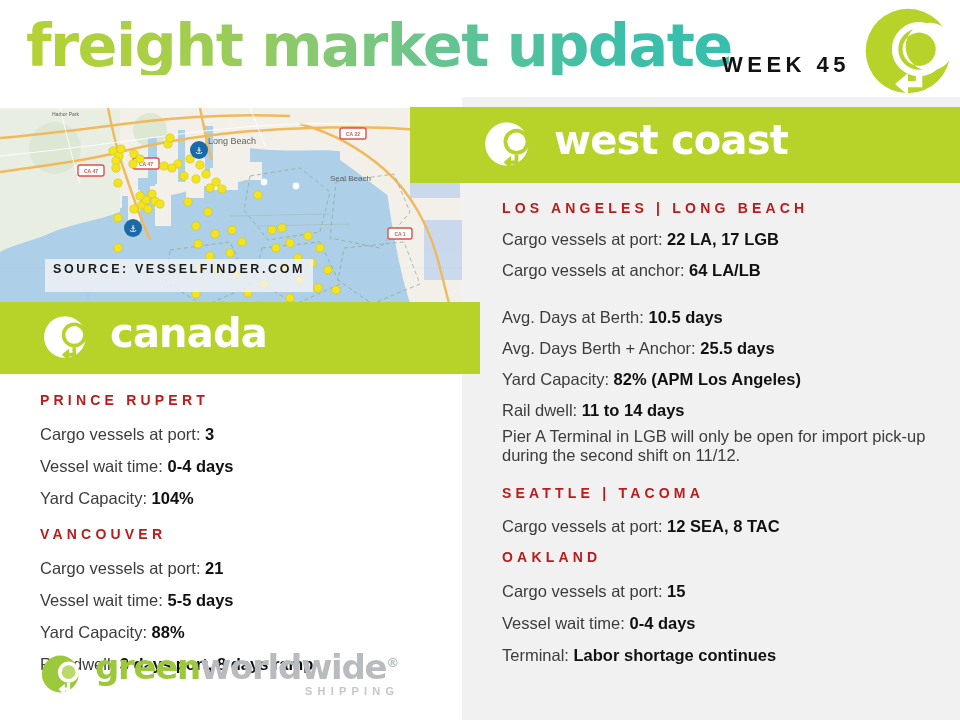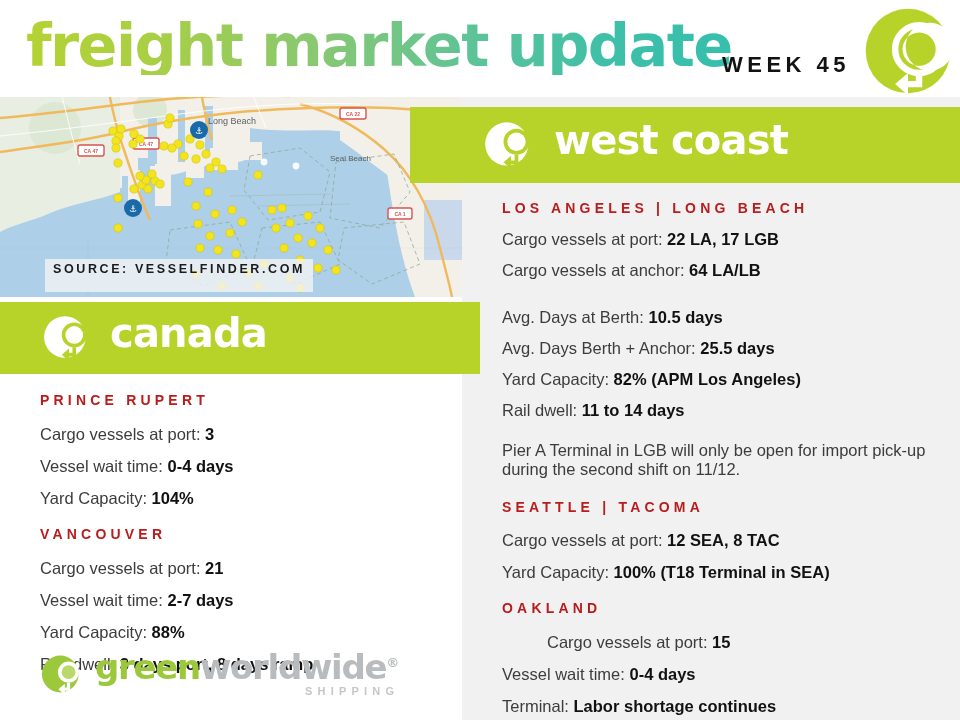--- a/index.html
+++ b/index.html
@@ -23,21 +23,21 @@
     white-space:nowrap;line-height:1;
   }
   #week{
     position:absolute;left:722px;top:52px;
     font-size:22px;font-weight:bold;letter-spacing:4.5px;color:#121212;
     font-family:"Liberation Sans", sans-serif;white-space:nowrap;
   }
   #brand-mark{position:absolute;left:862px;top:5px;width:92px;height:92px;}
 
   
-  #map{position:absolute;left:0;top:88px;width:463px;height:209px;overflow:hidden;background:#aecfe8;z-index:1;}
+  #map{position:absolute;left:0;top:108px;width:463px;height:209px;overflow:hidden;background:#aecfe8;z-index:1;}
   .mapsvg{position:absolute;left:0;top:0;}
   #source-label{
     position:absolute;left:45px;top:259px;
     background:rgba(242,243,245,0.82);
     padding:3px 8px 16px 8px;
     font-size:12.5px;font-weight:bold;letter-spacing:2.6px;color:#1b1b1b;
     font-family:"Liberation Sans", sans-serif;white-space:nowrap;z-index:3;
   }
 
   
@@ -293,42 +293,41 @@
     <div class="bar-title" id="wc-title">west coast</div>
   </div>
 
   <div id="wc-content">
     <div class="port-head row" style="margin-bottom:14px;">LOS ANGELES | LONG BEACH</div>
     <div class="stat row" style="margin-bottom:12px;"><span>Cargo vessels at port:</span> <b>22 LA, 17 LGB</b></div>
     <div class="stat row" style="margin-bottom:28px;"><span>Cargo vessels at anchor:</span> <b>64 LA/LB</b></div>
     <div class="stat row" style="margin-bottom:12px;"><span>Avg. Days at Berth:</span> <b>10.5 days</b></div>
     <div class="stat row" style="margin-bottom:12px;"><span>Avg. Days Berth + Anchor:</span> <b>25.5 days</b></div>
     <div class="stat row" style="margin-bottom:12px;"><span>Yard Capacity:</span> <b>82% (APM Los Angeles)</b></div>
-    <div class="stat row" style="margin-bottom:21px;"><span>Rail dwell:</span> <b>11 to 14 days</b></div>
+    <div class="stat row" style="margin-bottom:7px;"><span>Rail dwell:</span> <b>11 to 14 days</b></div>
     <div class="note row" style="margin-bottom:20px;">Pier A Terminal in LGB will only be open for import pick-up during the second shift on 11/12.</div>
 
     <div class="port-head row" style="margin-bottom:16px;">SEATTLE | TACOMA</div>
     <div class="stat row" style="margin-bottom:13px;"><span>Cargo vessels at port:</span> <b>12 SEA, 8 TAC</b></div>
-    <div class="stat row" style="margin-bottom:18px;"><span>Yard Capacity:</span> <b>100% (T18 Terminal in SEA)</b></div>
 
     <div class="port-head row" style="margin-bottom:17px;">OAKLAND</div>
-    <div class="stat row" style="margin-bottom:13px;margin-left:45px;"><span>Cargo vessels at port:</span> <b>15</b></div>
+    <div class="stat row" style="margin-bottom:13px;"><span>Cargo vessels at port:</span> <b>15</b></div>
     <div class="stat row" style="margin-bottom:13px;"><span>Vessel wait time:</span> <b>0-4 days</b></div>
     <div class="stat row"><span>Terminal:</span> <b>Labor shortage continues</b></div>
   </div>
 
   <div id="ca-content">
     <div class="port-head row" style="margin-bottom:17px;">PRINCE RUPERT</div>
     <div class="stat row" style="margin-bottom:13px;"><span>Cargo vessels at port:</span> <b>3</b></div>
     <div class="stat row" style="margin-bottom:13px;"><span>Vessel wait time:</span> <b>0-4 days</b></div>
     <div class="stat row" style="margin-bottom:18px;"><span>Yard Capacity:</span> <b>104%</b></div>
 
     <div class="port-head row" style="margin-bottom:17px;">VANCOUVER</div>
     <div class="stat row" style="margin-bottom:13px;"><span>Cargo vessels at port:</span> <b>21</b></div>
-    <div class="stat row" style="margin-bottom:13px;"><span>Vessel wait time:</span> <b>2-7 days</b></div>
+    <div class="stat row" style="margin-bottom:13px;"><span>Vessel wait time:</span> <b>5-5 days</b></div>
     <div class="stat row" style="margin-bottom:13px;"><span>Yard Capacity:</span> <b>88%</b></div>
     <div class="stat row"><span>Rail dwell:</span> <b>3 days port, 8 days ramp</b></div>
   </div>
 
   <div id="footer-logo">
     <svg id="footer-mark" viewBox="0 0 100 100">
       <circle cx="44" cy="50" r="40" fill="#9cc83c"></circle>
       <circle cx="62" cy="46" r="23" fill="#ffffff"></circle>
       <circle cx="62" cy="46" r="15" fill="#b9d96a"></circle>
       <path d="M62 69 L62 83 L44 83" fill="none" stroke="#ffffff" stroke-width="7"></path>

